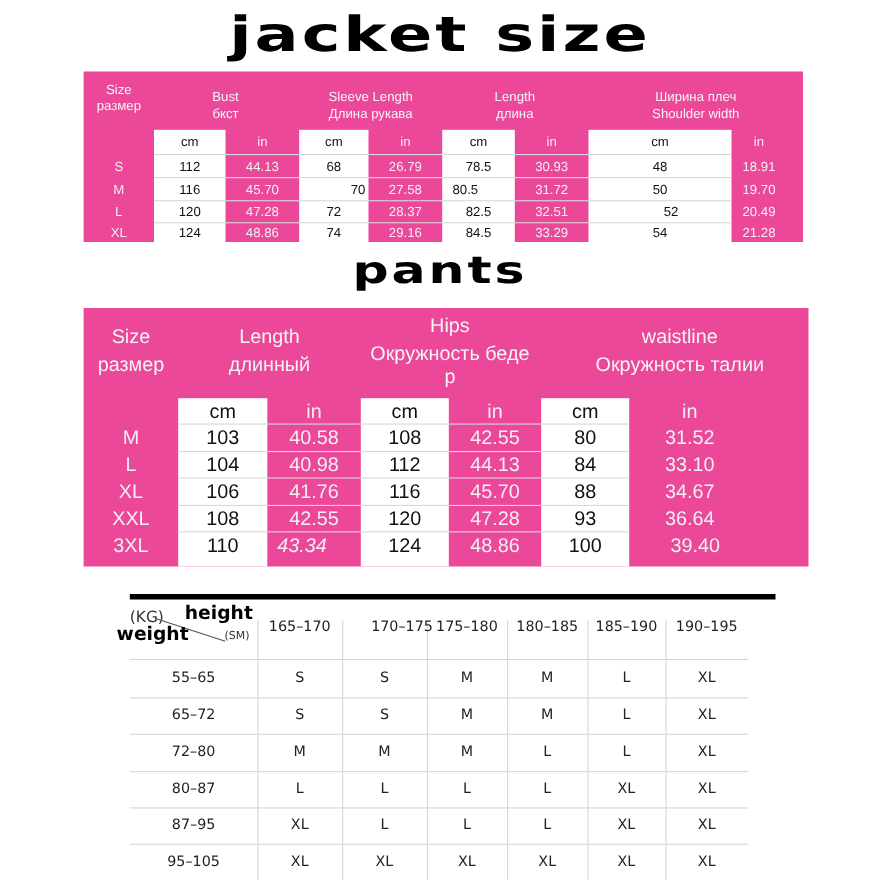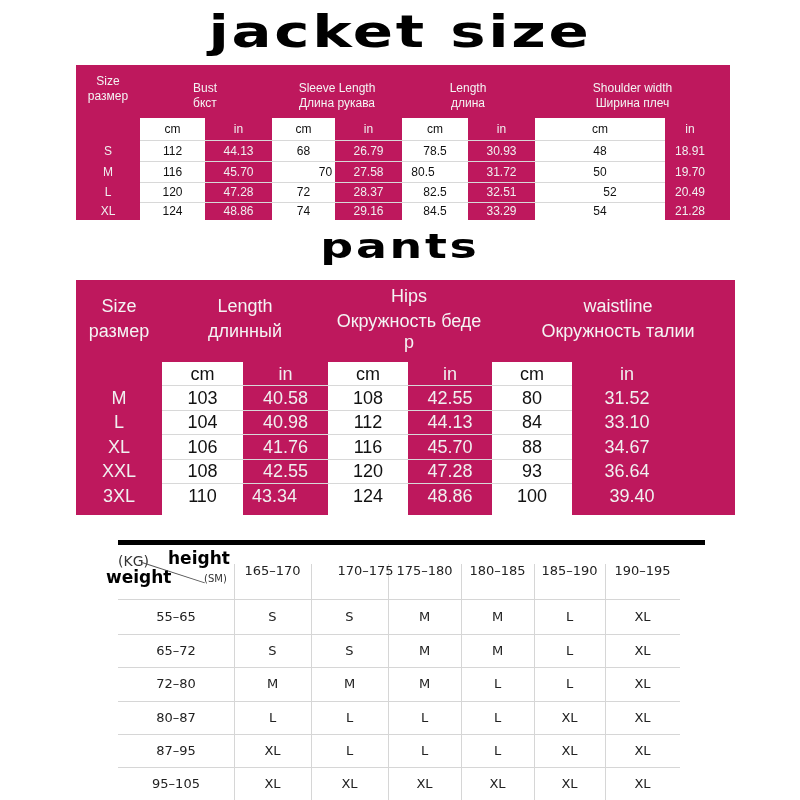--- a/index.html
+++ b/index.html
@@ -1,21 +1,21 @@
 <!DOCTYPE html>
 <html><head>
 <meta charset="utf-8">
 <style>
   html, body { margin:0; padding:0; background:#ffffff; }
   body { width:800px; height:800px; position:relative; overflow:hidden; font-family:"DejaVu Sans", sans-serif; }
   .title { position:absolute; left:0; width:800px; text-align:center; font-family:"DejaVu Sans", sans-serif; font-weight:bold; color:#000; letter-spacing:2px; }
   #jacket-title { top:6px; font-size:44px; transform:scaleX(1.35); transform-origin:center; }
   #pants-title { top:226px; font-size:34px; transform:scaleX(1.35); transform-origin:center; }
 
-  .gray-table { position:absolute; background:#be185d; }
+  .gray-table { position:absolute; background:#ec4899; }
   .gray-table .cell { position:absolute; text-align:center; box-sizing:border-box; }
   .whitecol { position:absolute; background:#ffffff; }
   .hdr { color:#f4f4f4; font-family:"Liberation Sans", sans-serif; line-height:1.25; }
   .lt { color:#f0f0f0; }
   .dk { color:#111; }
   .sep { position:absolute; height:1px; background:#d8d8d8; }
 
   
   #jacket { left:76px; top:65px; width:654px; height:155px; font-family:"Liberation Sans", sans-serif; }
   #jacket .hdr { font-size:12px; }
@@ -59,22 +59,22 @@
   </div>
   <div class="cell hdr" style="left:196px; top:16px; width:130px;">
     <div>Sleeve Length</div>
     <div>Длина рукава</div>
   </div>
   <div class="cell hdr" style="left:326px; top:16px; width:132px;">
     <div>Length</div>
     <div>длина</div>
   </div>
   <div class="cell hdr" style="left:459px; top:16px; width:195px;">
+    <div>Ширина плеч</div>
     <div>Shoulder width</div>
-    <div>Ширина плеч</div>
   </div>
 
   <div class="cell v dk" style="left:64px; top:54px; width:65px;">cm</div>
   <div class="cell v lt" style="left:129px; top:54px; width:67px;">in</div>
   <div class="cell v dk" style="left:196px; top:54px; width:63px;">cm</div>
   <div class="cell v lt" style="left:259px; top:54px; width:67px;">in</div>
   <div class="cell v dk" style="left:326px; top:54px; width:66px;">cm</div>
   <div class="cell v lt" style="left:392px; top:54px; width:67px;">in</div>
   <div class="cell v dk" style="left:459px; top:54px; width:130px;">cm</div>
   <div class="cell v lt" style="left:589px; top:54px; width:50px;">in</div>
@@ -190,21 +190,21 @@
   <div class="cell v lt" style="left:0; top:179px; width:86px;">XXL</div>
   <div class="cell v dk" style="left:86px; top:179px; width:81px;">108</div>
   <div class="cell v lt" style="left:167px; top:179px; width:85px;">42.55</div>
   <div class="cell v dk" style="left:252px; top:179px; width:80px;">120</div>
   <div class="cell v lt" style="left:332px; top:179px; width:84px;">47.28</div>
   <div class="cell v dk" style="left:416px; top:179px; width:80px;">93</div>
   <div class="cell v lt" style="left:496px; top:179px; width:110px;">36.64</div>
 
   <div class="cell v lt" style="left:0; top:204px; width:86px;">3XL</div>
   <div class="cell v dk" style="left:86px; top:204px; width:81px;">110</div>
-  <div class="cell v lt" style="left:167px; top:204px; width:63px;">43.34</div>
+  <div class="cell v lt" style="left:167px; top:204px; width:63px;font-style:italic;">43.34</div>
   <div class="cell v dk" style="left:252px; top:204px; width:80px;">124</div>
   <div class="cell v lt" style="left:332px; top:204px; width:84px;">48.86</div>
   <div class="cell v dk" style="left:416px; top:204px; width:80px;text-align:center;">100</div>
   <div class="cell v lt" style="left:496px; top:204px; width:110px;padding-left:10px;">39.40</div>
 </div>
 
 <div id="reco">
   <div class="topbar"></div>
 
   <span class="corner-kg">(KG)</span>

